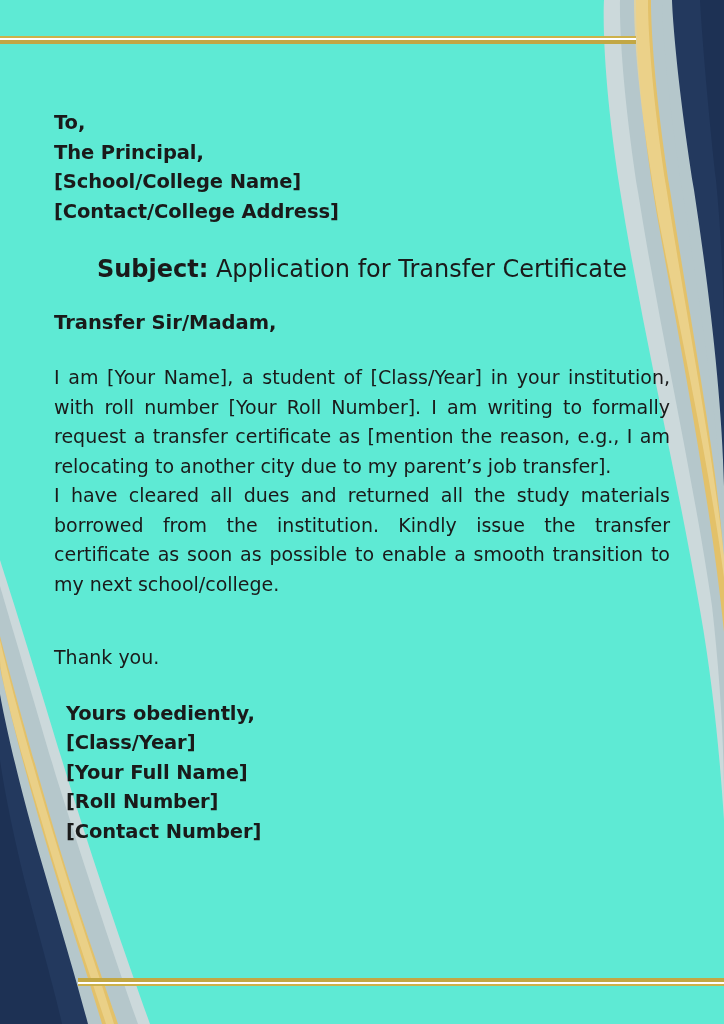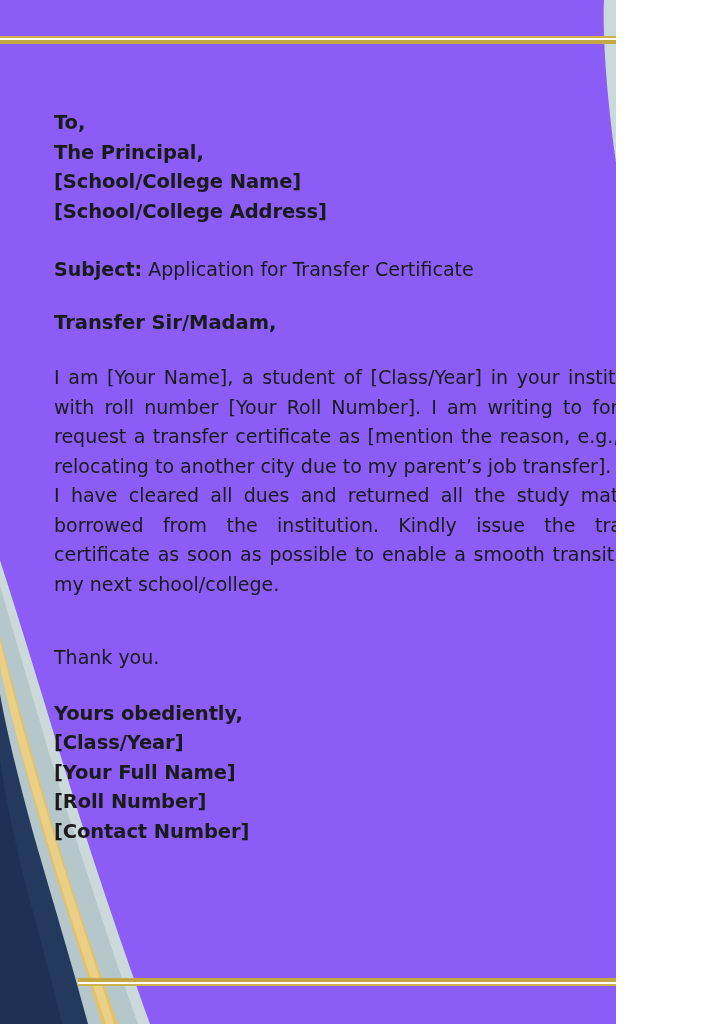--- a/index.html
+++ b/index.html
@@ -3,23 +3,23 @@
 <meta charset="utf-8">
 <style>
   html, body {
     margin: 0;
     padding: 0;
     background: #ffffff;
   }
 
   .page {
     position: relative;
-    width: 616px;
+    width: 724px;
     height: 1024px;
-    background: #8b5cf6;
+    background: #5eead4;
     overflow: hidden;
     font-family: "DejaVu Sans", "Liberation Sans", sans-serif;
   }
 
   
   .deco {
     position: absolute;
     top: 0;
     left: 0;
     width: 724px;
@@ -73,23 +73,24 @@
   }
   .block .line {
     white-space: nowrap;
   }
 
   .spacer-lg { height: 29px; }
   .spacer-md { height: 26px; }
   .spacer-sm { height: 22px; }
 
   .subject {
-    font-size: 19px;
+    font-size: 24px;
     line-height: 28px;
     font-weight: 400;
+    text-align: center;
   }
   .subject .lbl {
     font-weight: 700;
   }
 
   .salutation {
     font-size: 19.5px;
     line-height: 28px;
     font-weight: 700;
   }
@@ -106,20 +107,21 @@
     font-size: 19px;
     line-height: 29.5px;
     font-weight: 400;
   }
 
   .sign {
     font-size: 19.5px;
     line-height: 29.5px;
     font-weight: 700;
     letter-spacing: -0.1px;
+    margin-left: 12px;
   }
   .sign .line {
     white-space: nowrap;
   }
 </style>
 </head>
 <body>
 
 <div class="page">
 
@@ -165,21 +167,21 @@
     <div class="gap"></div>
     <div class="thin"></div>
   </div>
 
   <div class="letter">
 
     <div class="block">
       <div class="line">To,</div>
       <div class="line">The Principal,</div>
       <div class="line">[School/College Name]</div>
-      <div class="line">[School/College Address]</div>
+      <div class="line">[Contact/College Address]</div>
     </div>
 
     <div class="spacer-lg"></div>
 
     <div class="subject">
       <span class="lbl">Subject:</span><span> Application for Transfer Certificate</span>
     </div>
 
     <div class="spacer-md"></div>
 

